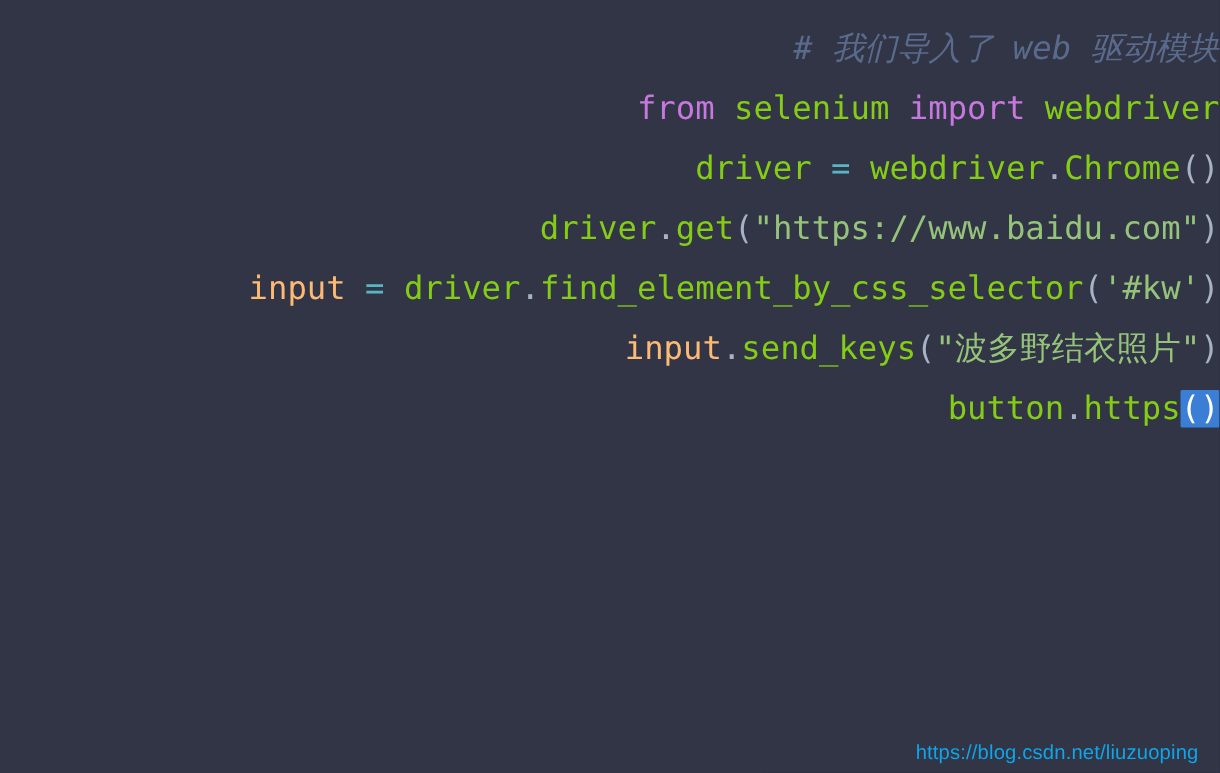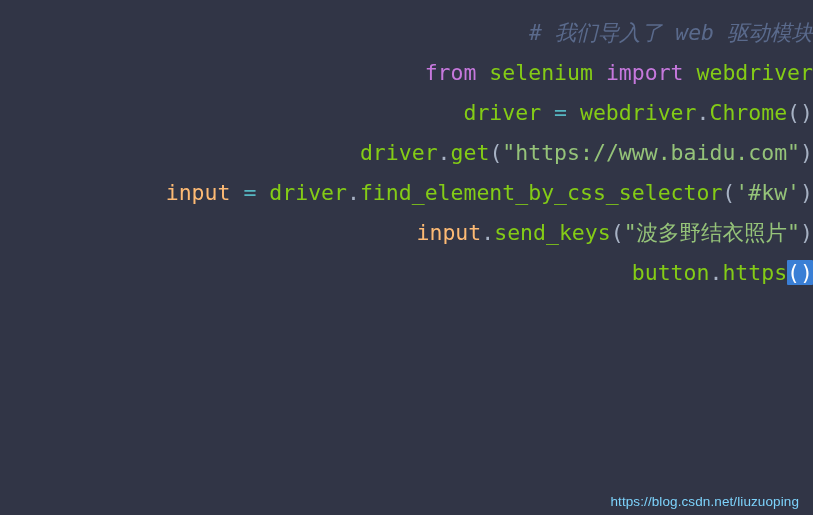--- a/index.html
+++ b/index.html
@@ -51,21 +51,21 @@
     color: #ffffff;
     border-radius: 1px;
   }
 
   #watermark {
     position: absolute;
     right: 14px;
     bottom: 6px;
     font-family: "Liberation Sans", sans-serif;
     font-size: 13.5px;
-    color: #7dd3fc;
+    color: #0ea5e9;
     letter-spacing: 0.1px;
   }
 </style>
 </head>
 <body>
 
 <div id="code-block">
   <div id="code-lines">
       <div class="code-line"><span class="tok-comment"># 我们导入了 web 驱动模块</span></div>
       <div class="code-line"><span class="tok-keyword">from</span><span class="tok-plain"> </span><span class="tok-plain">selenium</span><span class="tok-plain"> </span><span class="tok-keyword">import</span><span class="tok-plain"> </span><span class="tok-plain">webdriver</span></div>

